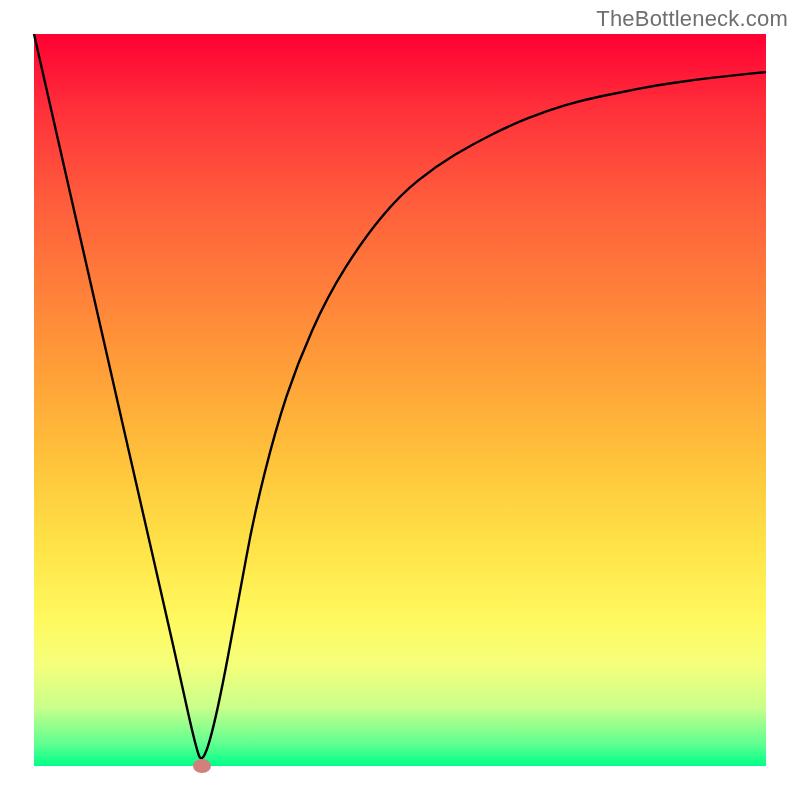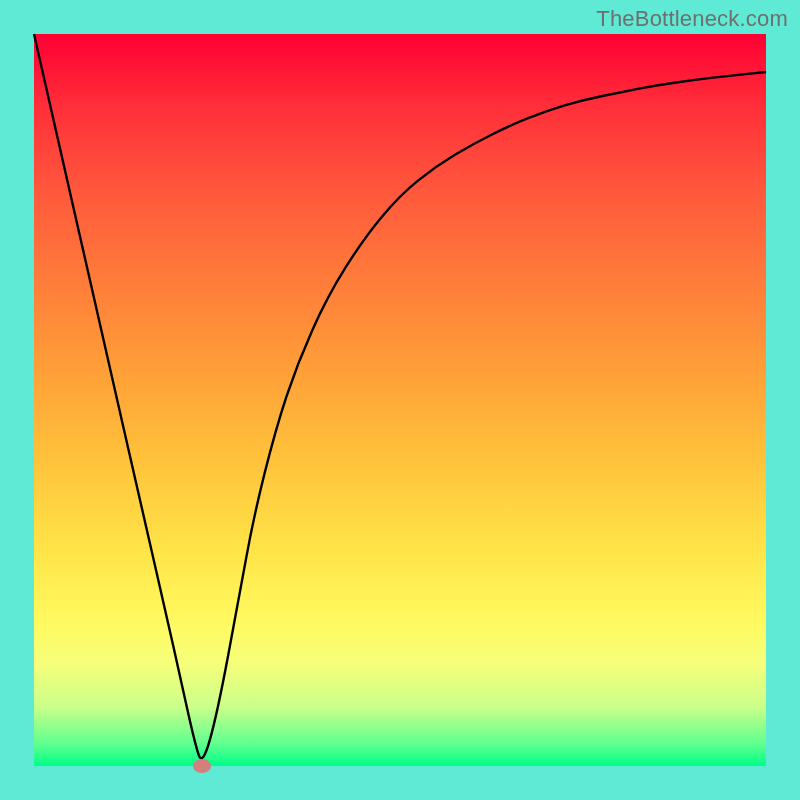--- a/index.html
+++ b/index.html
@@ -8,21 +8,21 @@
     width: 800px;
     height: 800px;
     overflow: hidden;
     background: #000;
     font-family: Arial, Helvetica, sans-serif;
   }
   .frame {
     position: relative;
     width: 800px;
     height: 800px;
-    background: #5eead4;
+    background: #ffffff;
   }
   .plot-area {
     position: absolute;
     left: 34px;
     top: 34px;
     width: 732px;
     height: 732px;
     
     background: linear-gradient(
       to bottom,

